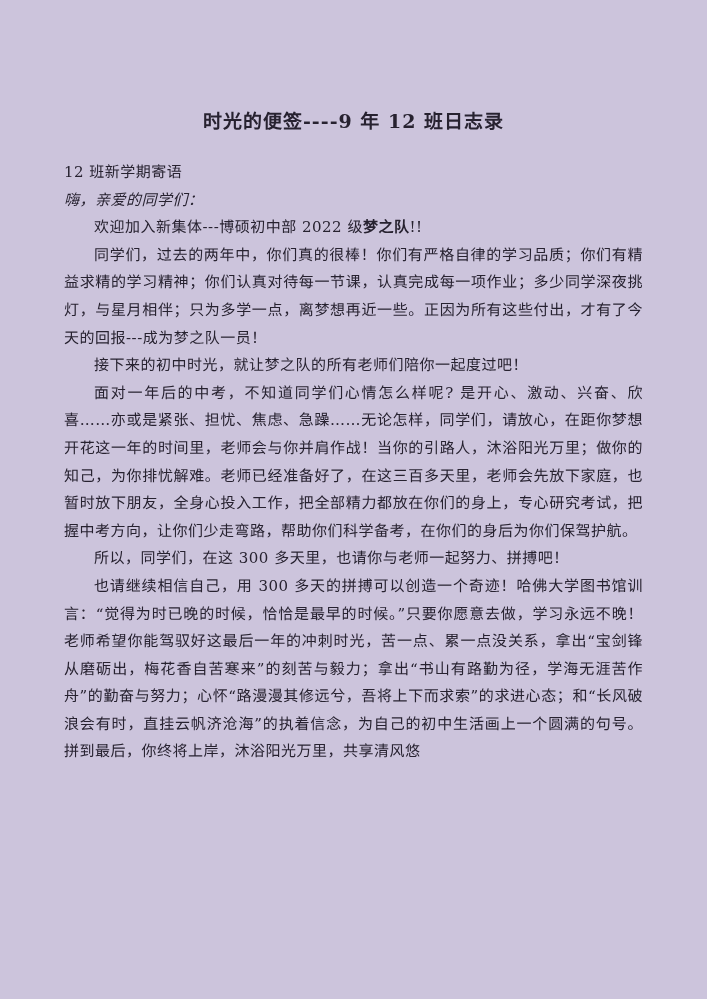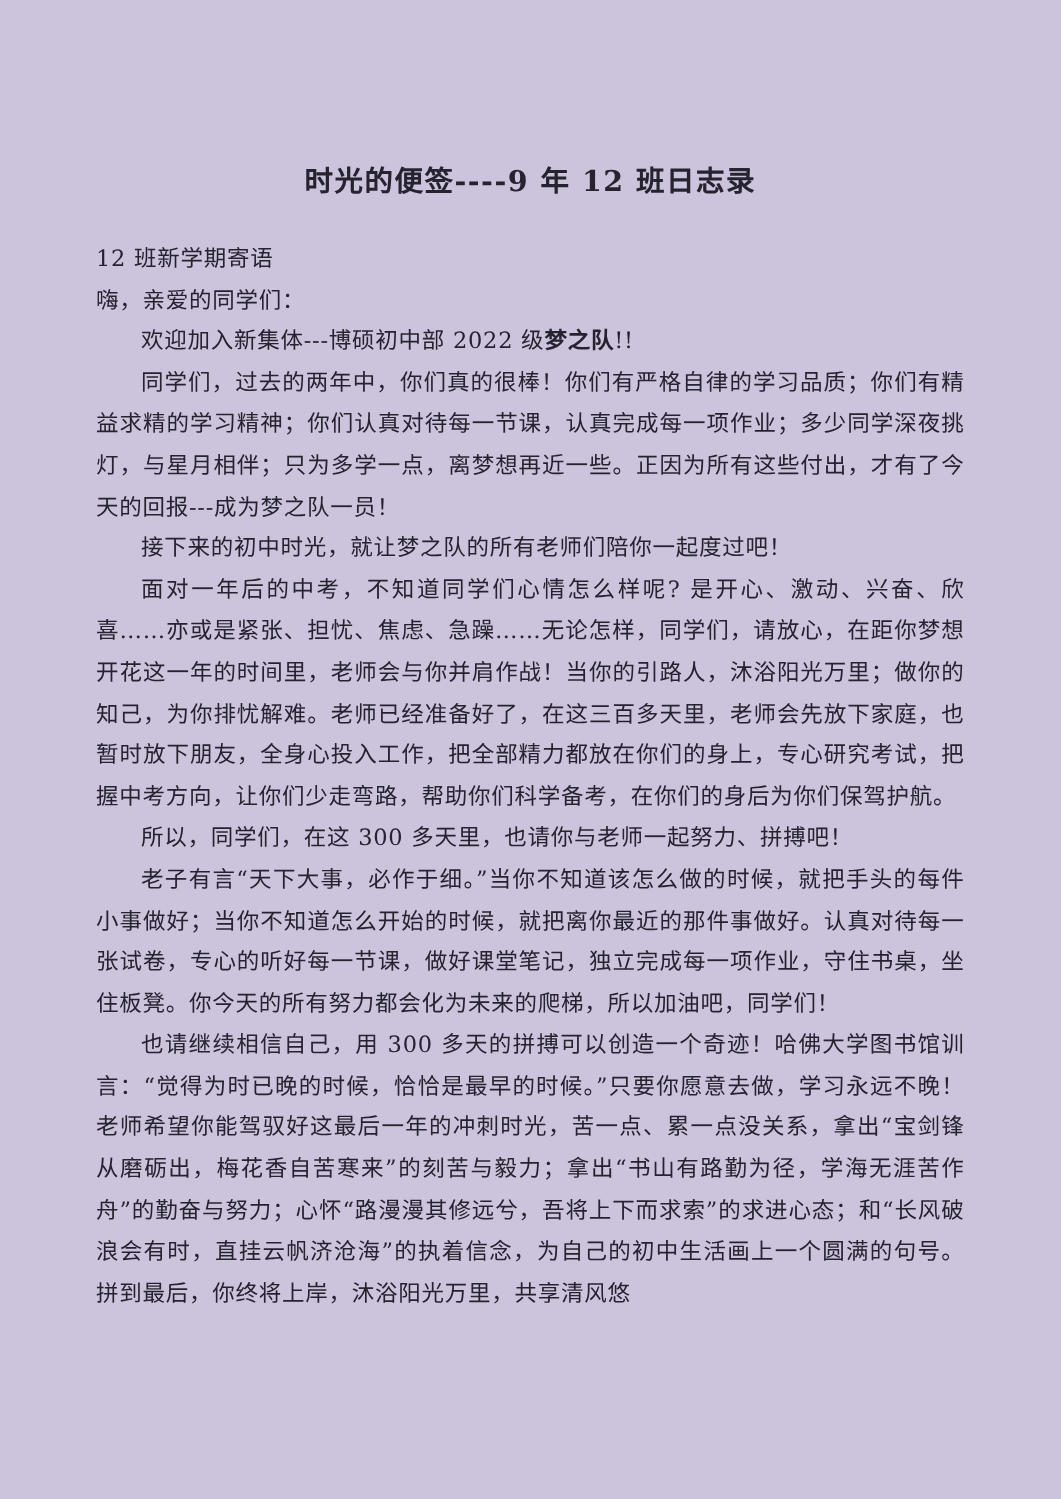--- a/index.html
+++ b/index.html
@@ -37,20 +37,21 @@
   .para {
     margin: 0;
     font-size: 15px;
     line-height: 27.6px;
     text-align: justify;
     text-indent: 2em;
     letter-spacing: 0.5px;
   }
   .para.no-indent {
     text-indent: 0;
+    font-style: italic;
   }
   .hl-bold {
     font-weight: bold;
   }
 </style>
 </head>
 <body style="background: rgb(204, 196, 220); color: rgb(39, 34, 48);">
 
 <div class="page">
   <h1 class="doc-title">时光的便签----9 年 12 班日志录</h1>
@@ -58,15 +59,14 @@
   <h2 class="section-heading">12 班新学期寄语</h2>
 
   <p class="para no-indent">嗨，亲爱的同学们：</p>
 
   <p class="para"><span>欢迎加入新集体---博硕初中部 2022 级</span><span class="hl-bold">梦之队</span><span>!!</span></p>
 
   <p class="para">同学们，过去的两年中，你们真的很棒！你们有严格自律的学习品质；你们有精益求精的学习精神；你们认真对待每一节课，认真完成每一项作业；多少同学深夜挑灯，与星月相伴；只为多学一点，离梦想再近一些。正因为所有这些付出，才有了今天的回报---成为梦之队一员！</p>
   <p class="para">接下来的初中时光，就让梦之队的所有老师们陪你一起度过吧！</p>
   <p class="para">面对一年后的中考，不知道同学们心情怎么样呢? 是开心、激动、兴奋、欣喜……亦或是紧张、担忧、焦虑、急躁……无论怎样，同学们，请放心，在距你梦想开花这一年的时间里，老师会与你并肩作战！当你的引路人，沐浴阳光万里；做你的知己，为你排忧解难。老师已经准备好了，在这三百多天里，老师会先放下家庭，也暂时放下朋友，全身心投入工作，把全部精力都放在你们的身上，专心研究考试，把握中考方向，让你们少走弯路，帮助你们科学备考，在你们的身后为你们保驾护航。</p>
   <p class="para">所以，同学们，在这 300 多天里，也请你与老师一起努力、拼搏吧！</p>
-  <p class="para">老子有言“天下大事，必作于细。”当你不知道该怎么做的时候，就把手头的每件小事做好；当你不知道怎么开始的时候，就把离你最近的那件事做好。认真对待每一张试卷，专心的听好每一节课，做好课堂笔记，独立完成每一项作业，守住书桌，坐住板凳。你今天的所有努力都会化为未来的爬梯，所以加油吧，同学们！</p>
   <p class="para">也请继续相信自己，用 300 多天的拼搏可以创造一个奇迹！哈佛大学图书馆训言：“觉得为时已晚的时候，恰恰是最早的时候。”只要你愿意去做，学习永远不晚！老师希望你能驾驭好这最后一年的冲刺时光，苦一点、累一点没关系，拿出“宝剑锋从磨砺出，梅花香自苦寒来”的刻苦与毅力；拿出“书山有路勤为径，学海无涯苦作舟”的勤奋与努力；心怀“路漫漫其修远兮，吾将上下而求索”的求进心态；和“长风破浪会有时，直挂云帆济沧海”的执着信念，为自己的初中生活画上一个圆满的句号。拼到最后，你终将上岸，沐浴阳光万里，共享清风悠</p>
 </div>
 
 </body></html>

